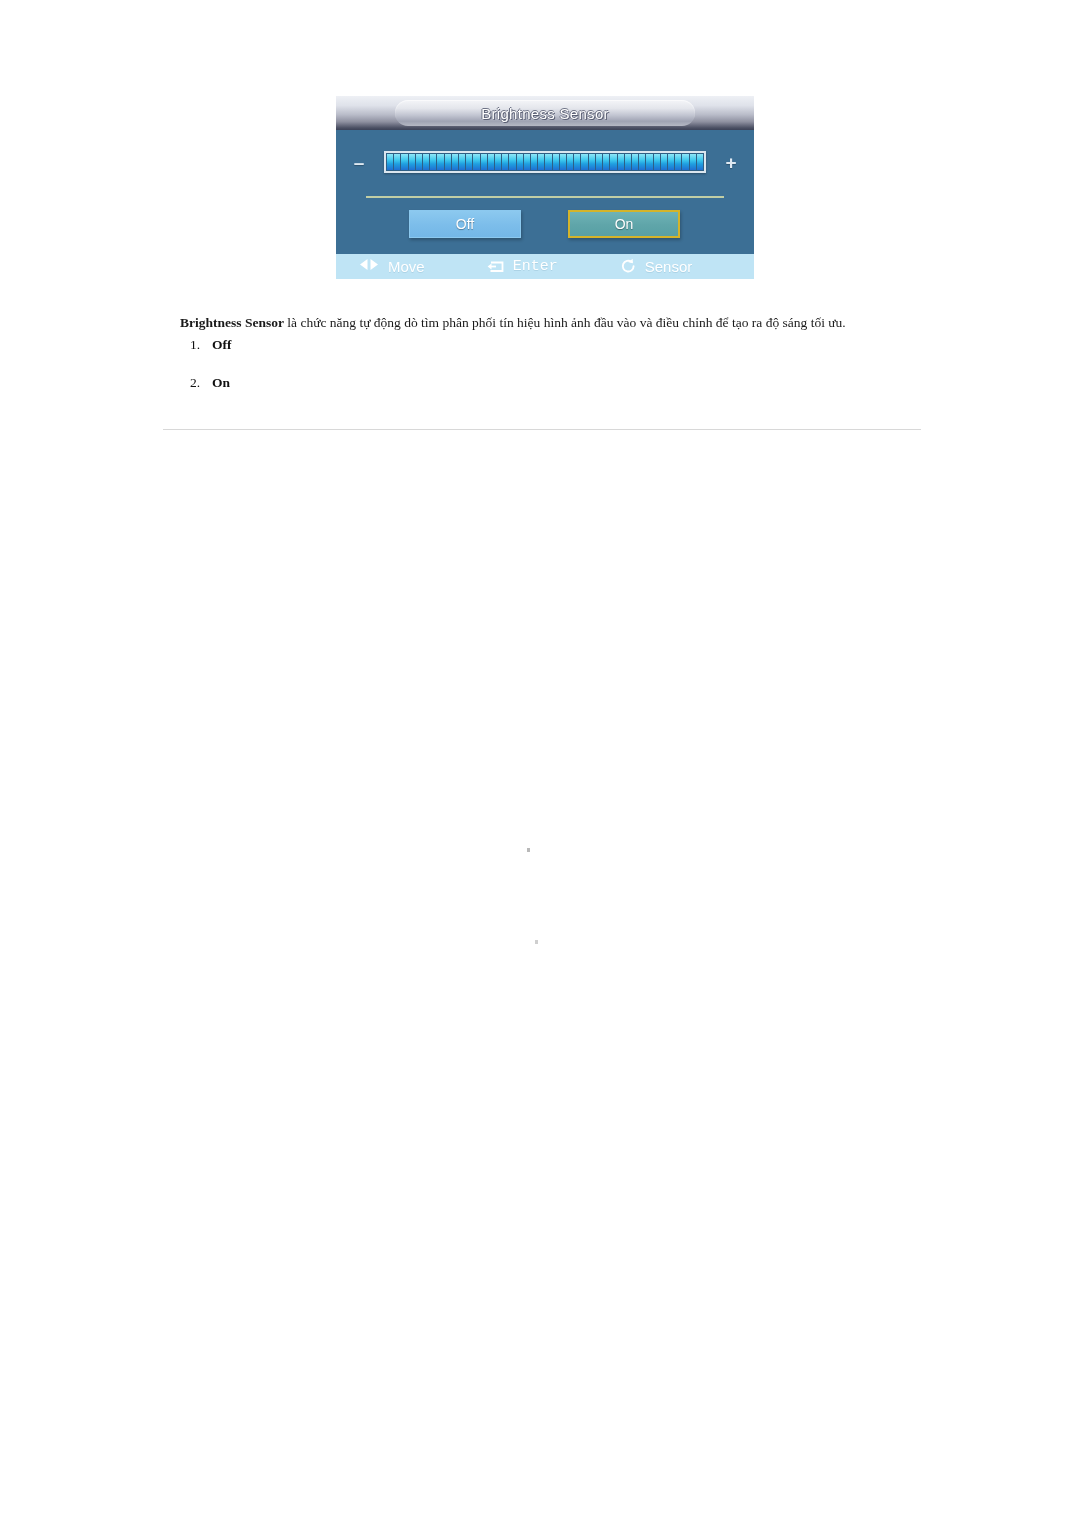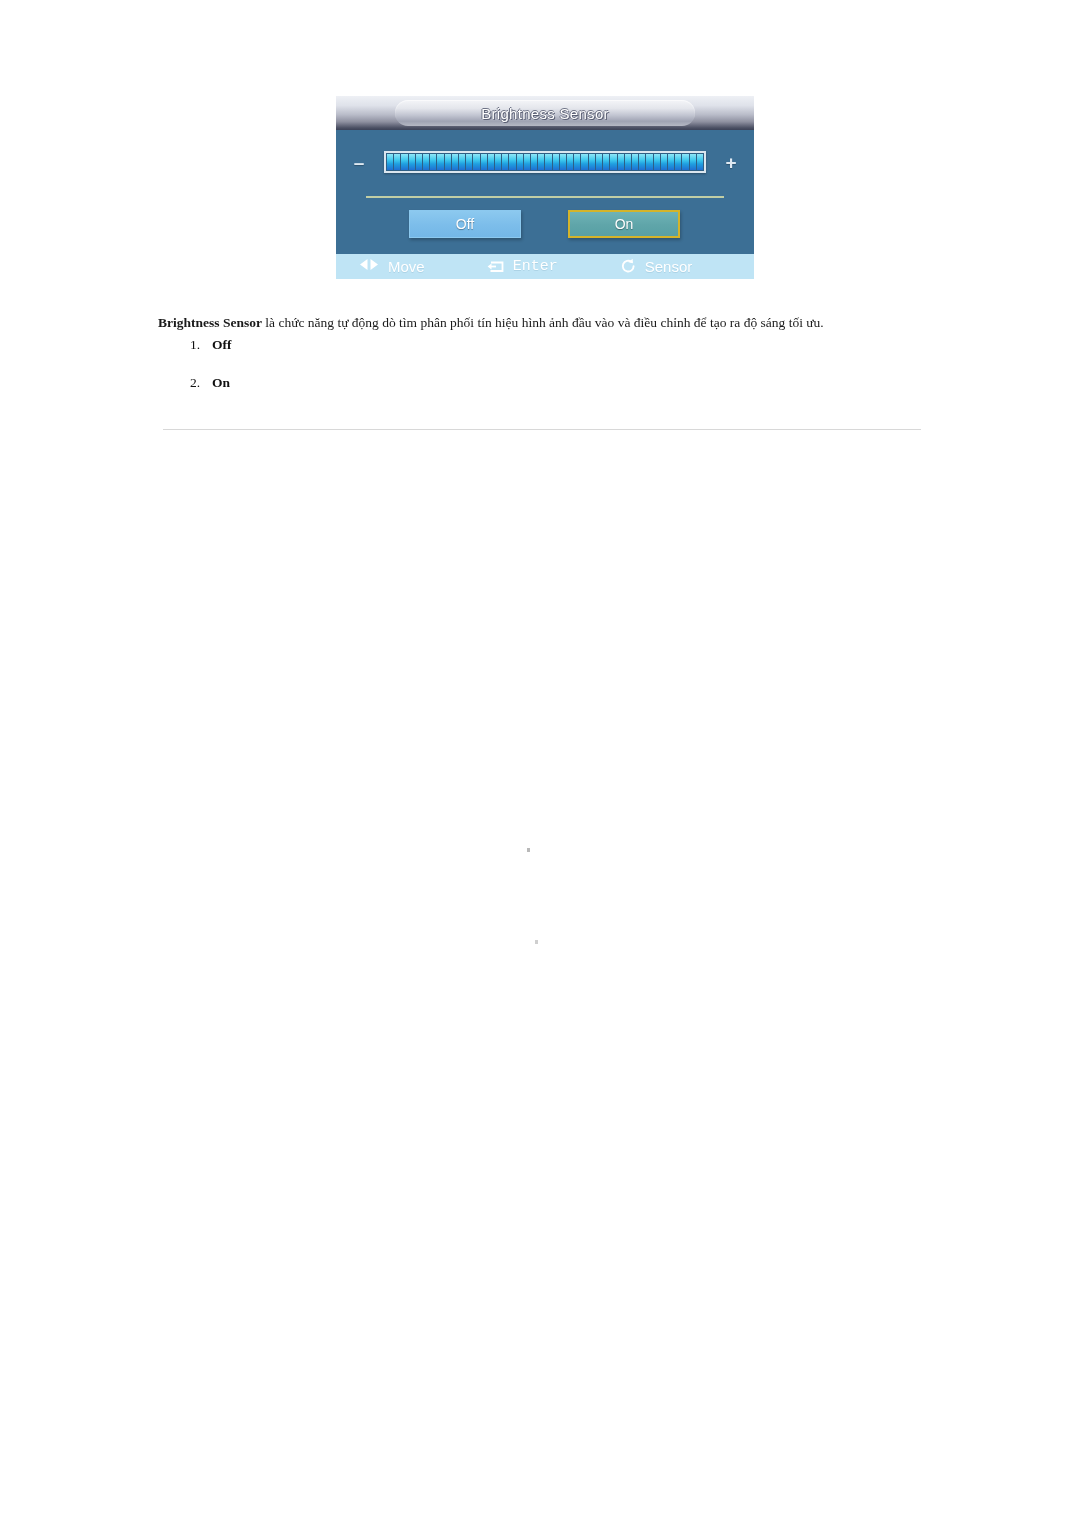--- a/index.html
+++ b/index.html
@@ -172,21 +172,21 @@
   }
   .status-move  { margin-left: 22px; }
   .status-enter { margin-left: 62px; font-family: Liberation Mono, monospace; }
   .status-return{ margin-left: 62px; }
   .status-label { text-shadow: 0 1px 0 rgba(160,200,220,.6); }
   .status-icon { display: inline-block; line-height: 0; }
 
   
   .doc-paragraph {
     position: absolute;
-    left: 158px;
+    left: 180px;
     top: 300px;
     width: 760px;
     font-size: 13.5px;
     line-height: 18px;
     color: #1a1a1a;
   }
   .doc-paragraph b { font-weight: bold; }
 
   .doc-list {
     position: absolute;

